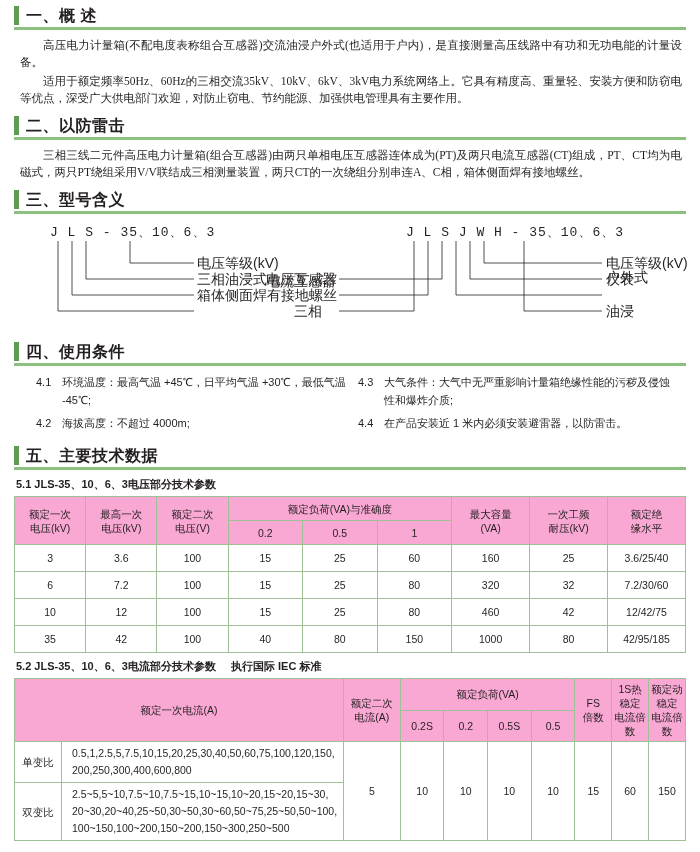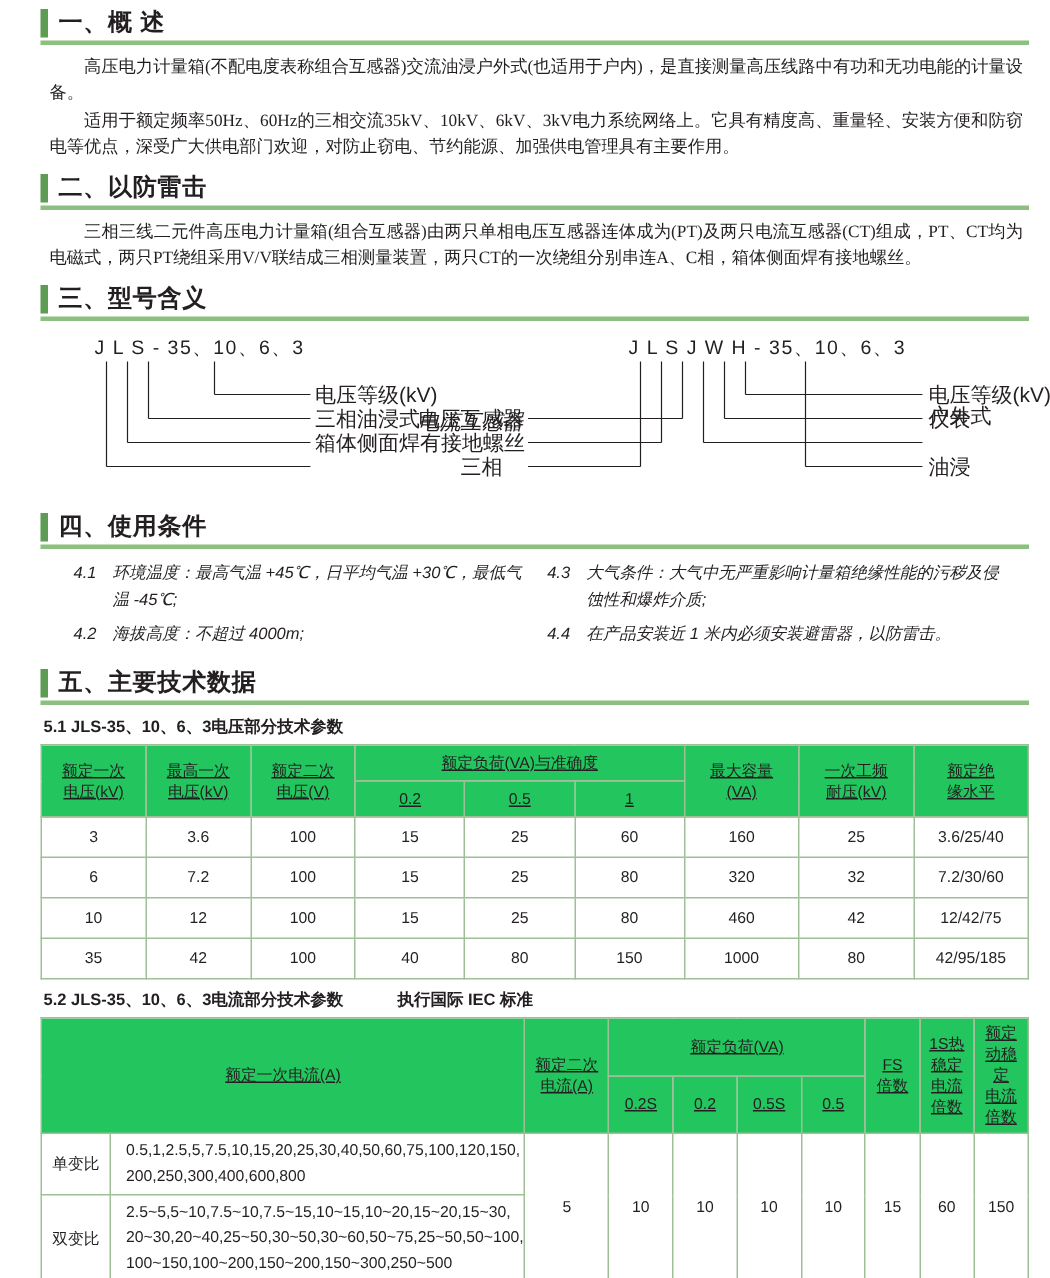--- a/index.html
+++ b/index.html
@@ -14,21 +14,21 @@
     color: #231f20;
     font-size: 11px;
     position: relative;
     overflow: hidden;
   }
   .page {
     width: 700px;
     height: 852px;
     position: relative;
     box-sizing: border-box;
-    padding: 6px 14px 4px 27px;
+    padding: 6px 14px 4px 14px;
   }
   
   .sec-head {
     display: flex;
     align-items: center;
     margin: 0 0 2px 0;
   }
   .sec-bar {
     width: 5px;
     height: 19px;
@@ -61,21 +61,21 @@
 
   
   .model-wrap {
     position: relative;
     height: 112px;
     margin-top: 4px;
   }
   .model-code {
     font-size: 13px;
     letter-spacing: 1px;
-    font-family: Liberation Sans, sans-serif;
+    font-family: Liberation Mono, monospace;
     white-space: nowrap;
   }
   .mc-left { position: absolute; left: 36px; top: 2px; }
   .mc-right { position: absolute; left: 392px; top: 2px; }
   .leaders { position: absolute; left: 0; top: 0; }
   .lbl {
     position: absolute;
     font-size: 14px;
     white-space: nowrap;
   }
@@ -85,47 +85,46 @@
     display: flex;
     gap: 10px;
     padding-left: 22px;
     font-size: 11px;
   }
   .cond-col { width: 48%; }
   .cond-row {
     display: flex;
     line-height: 18px;
     margin-bottom: 5px;
-    font-style: italic;
   }
   .cond-num { width: 26px; flex: 0 0 26px; }
   .cond-txt { flex: 1; }
 
   
   .tbl-cap {
     font-size: 11px;
     font-weight: bold;
     margin: 6px 0 4px 2px;
   }
-  .tbl-cap .normal { font-weight: bold; margin-left: 33px; }
+  .tbl-cap .normal { font-weight: bold; margin-left: 12px; }
   table {
     border-collapse: collapse;
     width: 100%;
     font-size: 10.5px;
     table-layout: fixed;
   }
   table td, table th {
     border: 1px solid #9fbf96;
     text-align: center;
     vertical-align: middle;
     padding: 3px 2px;
     font-weight: normal;
     line-height: 14px;
   }
-  thead td, thead th { background: #22c55e; text-decoration: underline; }
+  thead td, thead th { background: #f9a8d4; }
   .t1 td { height: 20px; }
   .t1 thead td { height: 17px; }
   .t2 td.lcell {
     text-align: left;
     padding-left: 10px;
     line-height: 17px;
   }
 
   
   .notes {

